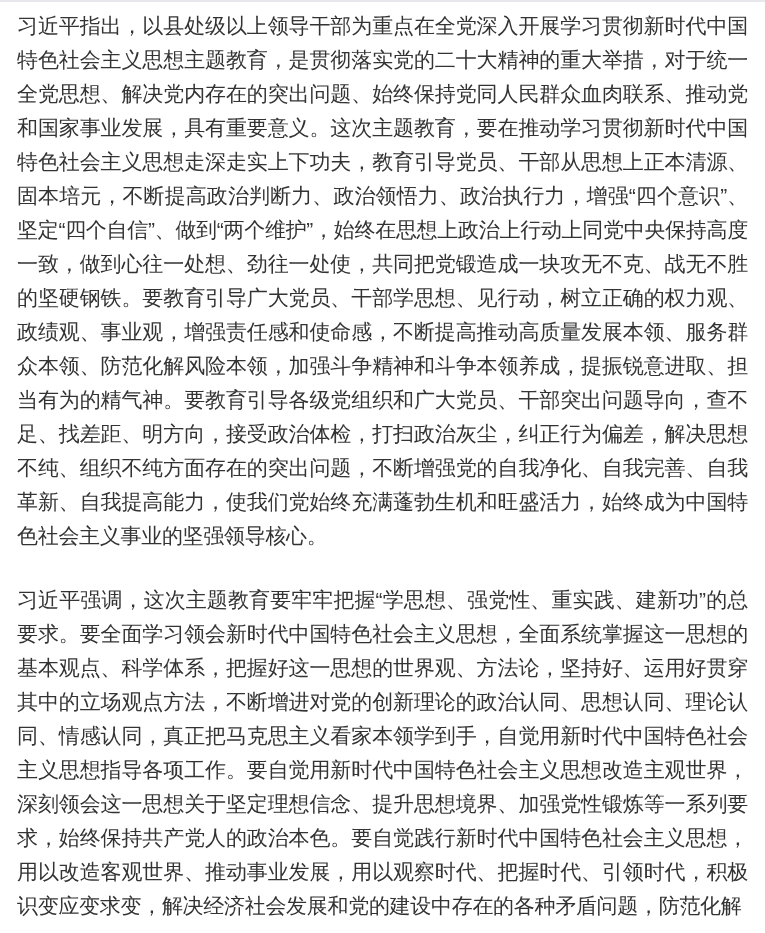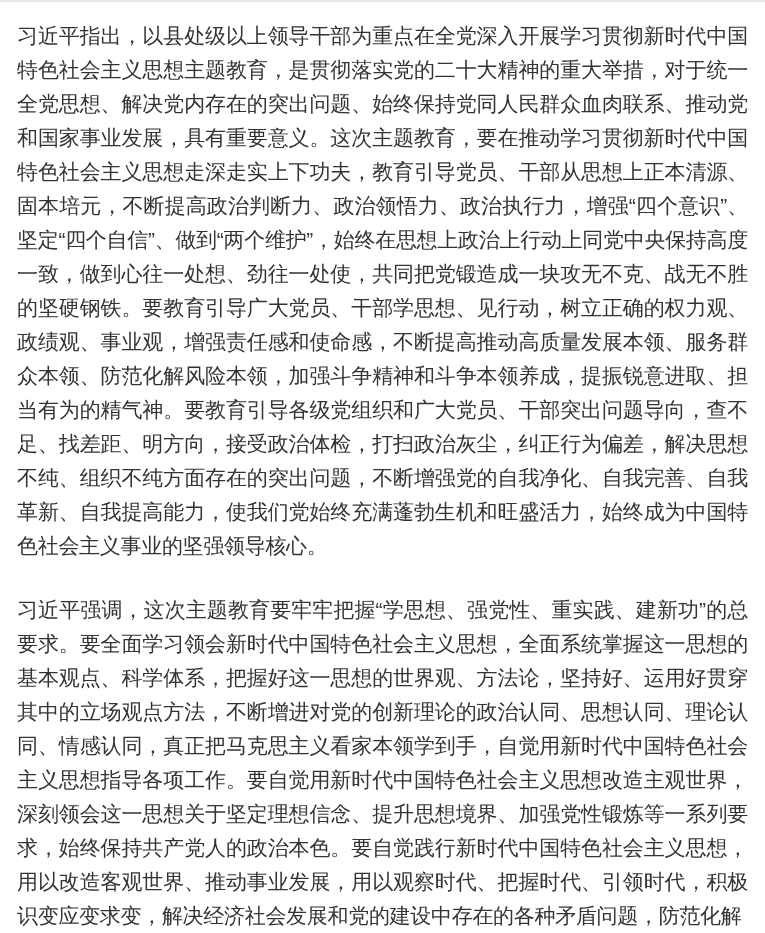--- a/index.html
+++ b/index.html
@@ -12,21 +12,21 @@
     overflow: hidden;
     background: #ffffff;
     font-family: "Liberation Sans", sans-serif;
   }
   .top-rule {
     width: 100%;
     height: 2px;
     background: #e7e7ec;
   }
   .article {
-    padding: 17px 17px 0 17px;
+    padding: 7px 17px 0 17px;
     box-sizing: border-box;
   }
   .article p {
     margin: 0 0 30px 0;
     font-size: 21px;
     letter-spacing: -0.3px;
     line-height: 34px;
     color: #333333;
     text-align: justify;
     word-break: break-all;

